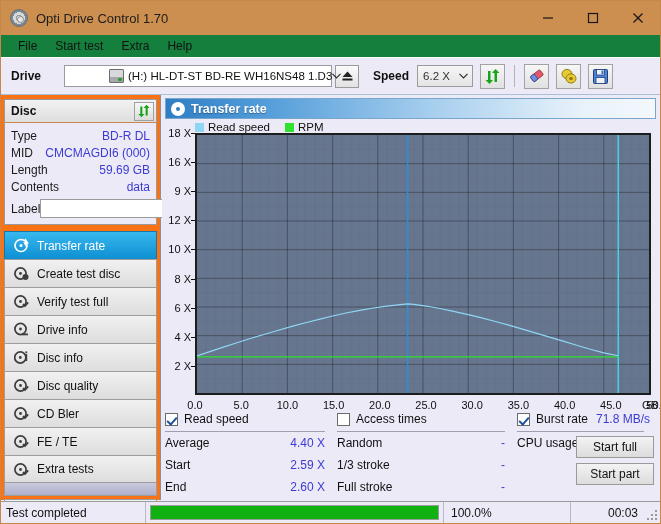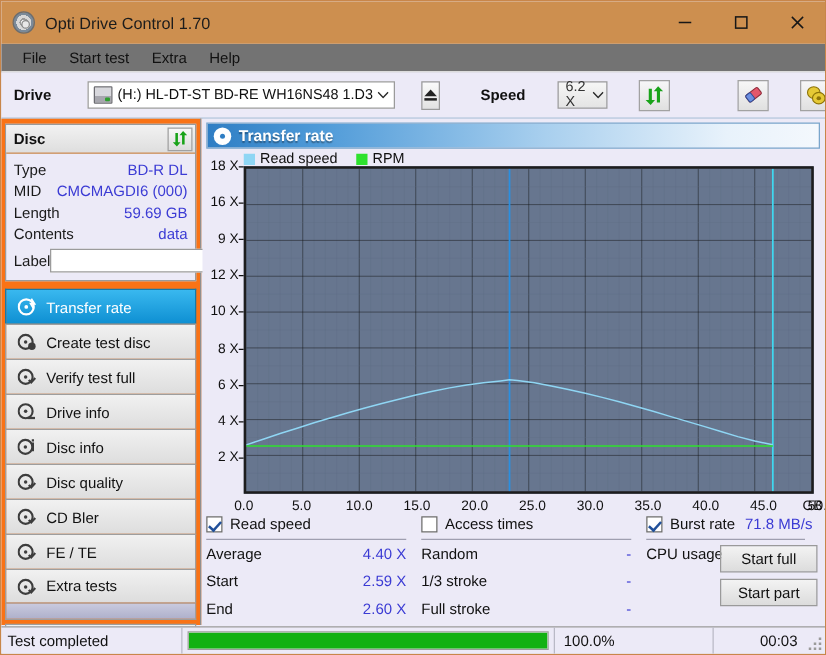--- a/index.html
+++ b/index.html
@@ -47,54 +47,53 @@
   .tb-buttons { position: absolute; right: 0; top: 0; height: 34px; display: flex; }
   .tb-btn {
     width: 45px; height: 34px;
     display: flex; align-items: center; justify-content: center;
     color: #171717;
   }
   .tb-btn svg { display: block; }
   
   .menubar {
     height: 23px;
-    background: #737373;
+    background: #15803d;
     display: flex; align-items: center;
     padding-left: 8px;
     border-bottom: 1px solid #ffffff;
   }
   .menu-item {
     padding: 2px 9px;
     font-size: 12px; color: #111;
   }
   
   .drivebar {
     height: 37px;
     background: #eceaf7;
     display: flex; align-items: center;
     border-bottom: 1px solid #a9c0d8;
     padding-left: 10px;
-    gap: 18px;
   }
   .lbl-bold { font-weight: bold; font-size: 12px; color: #101010; }
   .combo {
     height: 22px;
     background: #fff;
     border: 1px solid #9b9b9b;
     display: flex; align-items: center;
     position: relative;
     font-size: 11.5px; color: #101010;
   }
   .combo .arrow {
     width: 17px; height: 20px;
     display: flex; align-items: center; justify-content: center;
     margin-left: auto;
     color: #2a2a2a;
   }
-  .drive-combo { width: 268px; margin-left: 11px; }
+  .drive-combo { width: 268px; margin-left: 23px; padding-left: 40px; }
   .drive-ic {
     width: 15px; height: 14px; margin: 0 4px 0 4px;
     background: linear-gradient(180deg,#d8d8dd 0 55%, #a7a7ae 56% 100%);
     border: 1px solid #6b6b70; border-radius: 1px;
     position: relative; flex: none;
   }
   .drive-ic::after {
     content:""; position:absolute; right:1px; bottom:1px;
     width:4px;height:3px;background:#2f9f2f;border-radius:1px;
   }

